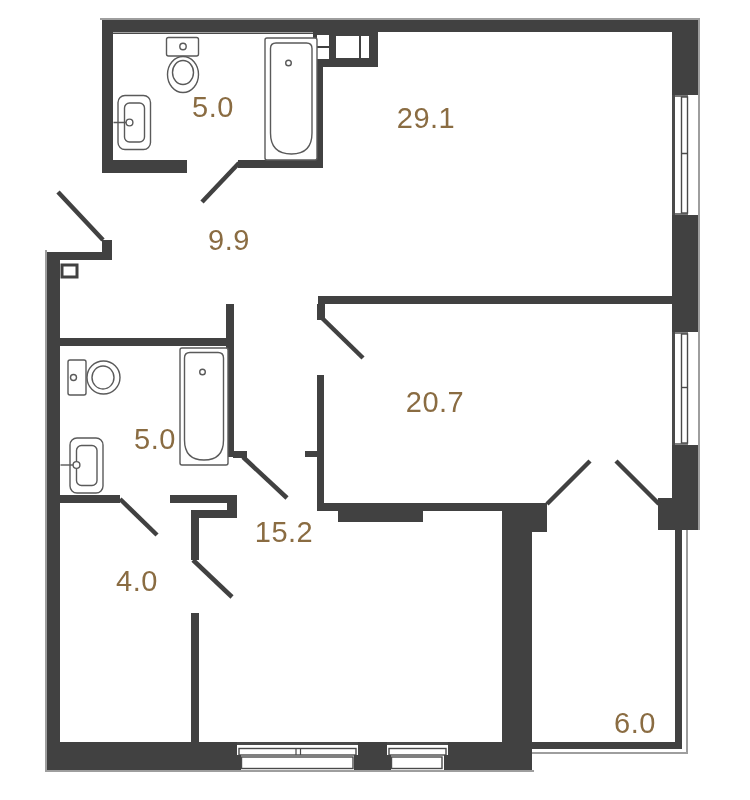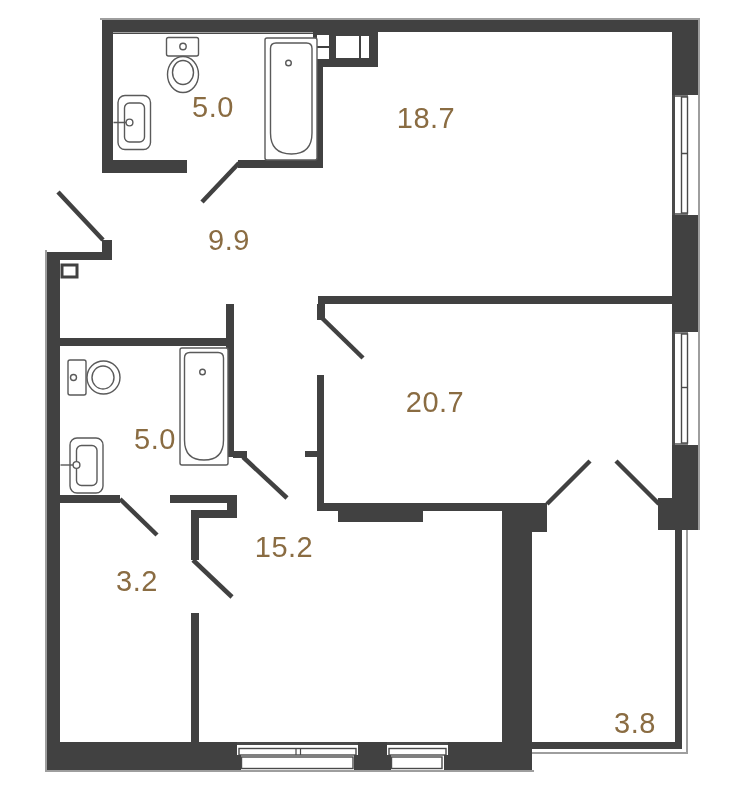--- a/index.html
+++ b/index.html
@@ -180,21 +180,21 @@
       <rect x="70" y="438" width="33" height="55" rx="7"></rect>
       <rect x="76.5" y="445.5" width="20.5" height="40" rx="5"></rect>
       <line x1="60.5" y1="465" x2="73" y2="465"></line>
       <circle cx="76.5" cy="465" r="3.4"></circle>
     </g>
   </g>
 
 </svg>
 
   <div class="room-label" style="left:213px;top:107px">5.0</div>
-  <div class="room-label" style="left:426px;top:118px">18.7</div>
+  <div class="room-label" style="left:426px;top:118px">29.1</div>
   <div class="room-label" style="left:229px;top:240px">9.9</div>
   <div class="room-label" style="left:155px;top:439px">5.0</div>
   <div class="room-label" style="left:435px;top:402px">20.7</div>
-  <div class="room-label" style="left:284px;top:547px">15.2</div>
-  <div class="room-label" style="left:137px;top:581px">3.2</div>
-  <div class="room-label" style="left:635px;top:723px">3.8</div>
+  <div class="room-label" style="left:284px;top:532px">15.2</div>
+  <div class="room-label" style="left:137px;top:581px">4.0</div>
+  <div class="room-label" style="left:635px;top:723px">6.0</div>
 
 </div>
 
 </body></html>

